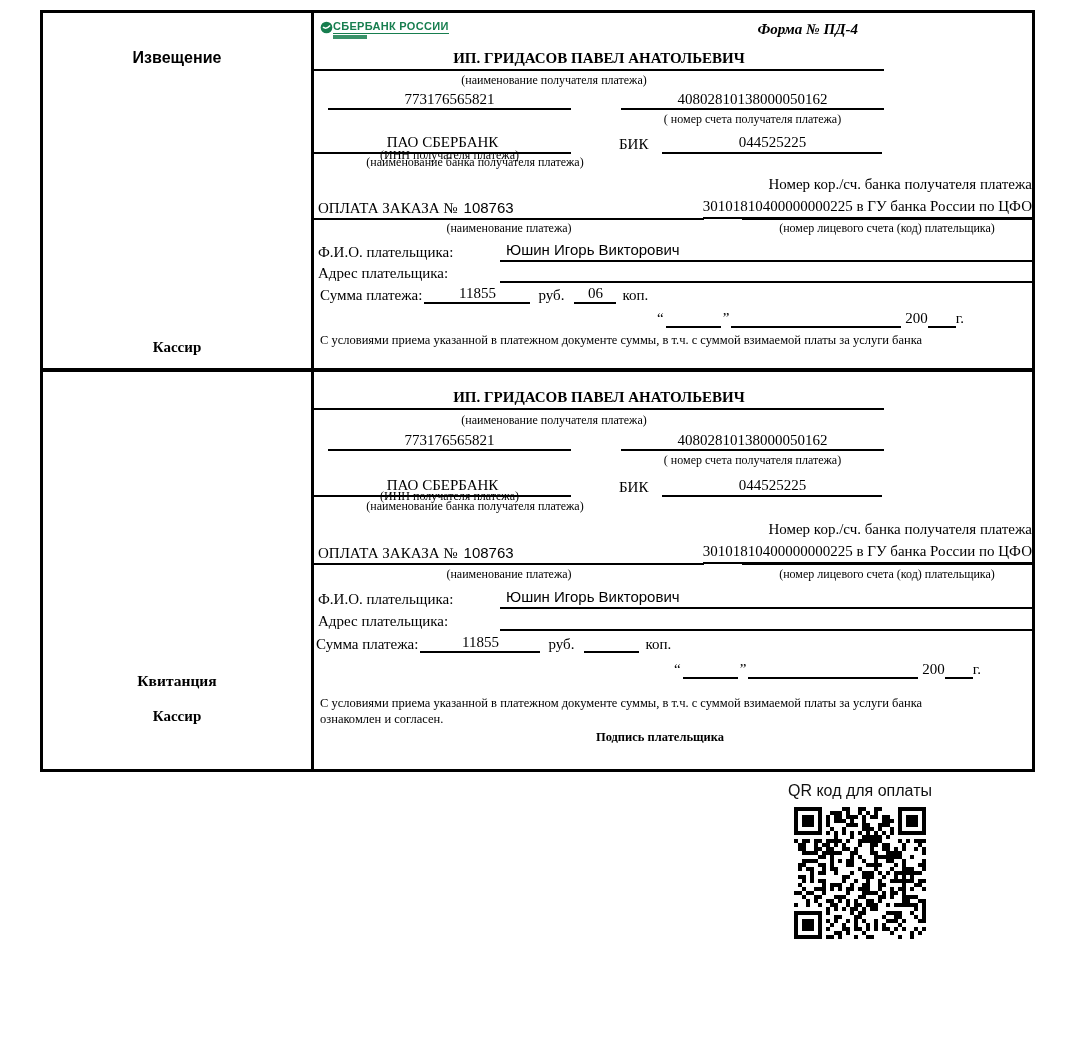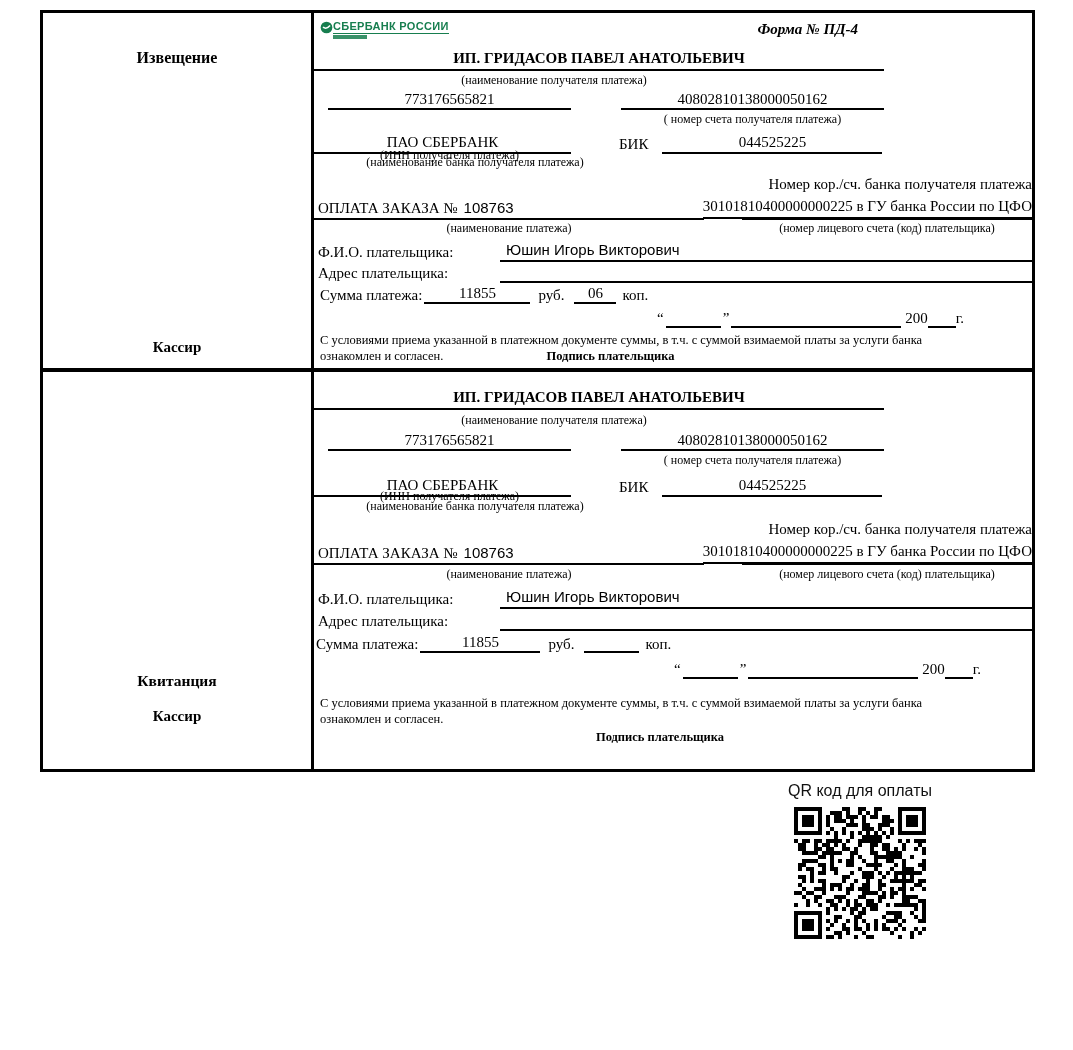--- a/index.html
+++ b/index.html
@@ -8,21 +8,21 @@
     position:relative; width:1073px; height:1050px; background:#fff;
     font-family:"Liberation Serif", serif; color:#000; overflow:hidden;
   }
   .form { position:absolute; left:40px; top:10px; width:995px; border:3px solid #000; background:#fff; }
   .slip { display:flex; }
   .slip-1 { height:359px; border-bottom:4px solid #000; }
   .slip-2 { height:397px; }
 
   
   .left-col { width:271px; border-right:3px solid #000; display:flex; flex-direction:column; align-items:center; }
-  .slip-type-1 { margin-top:36px; font-family:Liberation Serif, serif; font-weight:bold; font-size:16px; }
+  .slip-type-1 { margin-top:36px; font-family:Liberation Sans, sans-serif; font-weight:bold; font-size:16px; }
   .cashier-1 { margin-top:auto; margin-bottom:12px; font-weight:bold; font-size:15px; }
   .slip-type-2 { margin-top:auto; font-weight:bold; font-size:15.5px;text-align:right; }
   .cashier-2 { margin-top:18px; margin-bottom:44px; font-weight:bold; font-size:15px; }
 
   
   .right-col { flex:1; position:relative; font-size:15px; }
   .row { display:flex; align-items:flex-end; }
   .ul { border-bottom:2px solid #000; }
   .cap { font-size:12px; text-align:center; line-height:15px; }
   .lbl { font-size:15px; }
@@ -180,24 +180,20 @@
           <span class="d-day ul"></span>
           <span class="dq">”</span>
           <span class="d-month ul"></span>
           <span class="d-txt">200</span>
           <span class="d-year ul"></span>
           <span class="d-txt">г.</span>
         </div>
 
         <div class="agree agree-1">
           <div>С условиями приема указанной в платежном документе суммы, в т.ч. с суммой взимаемой платы за услуги банка</div>
-          <div>
-            <span>ознакомлен и согласен.</span>
-            <span class="sig sig-inline">Подпись плательщика</span>
-          </div>
         </div>
 
       </div>
     </div>
 
     <div class="slip slip-2">
       <div class="left-col">
         <div class="slip-type-2">Квитанция</div>
         <div class="cashier-2">Кассир</div>
       </div>

